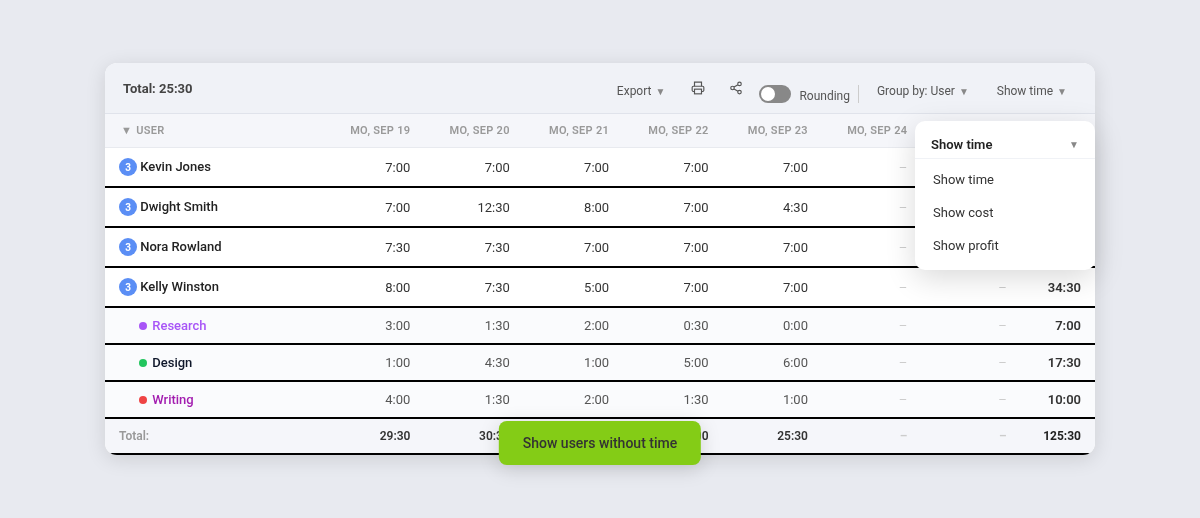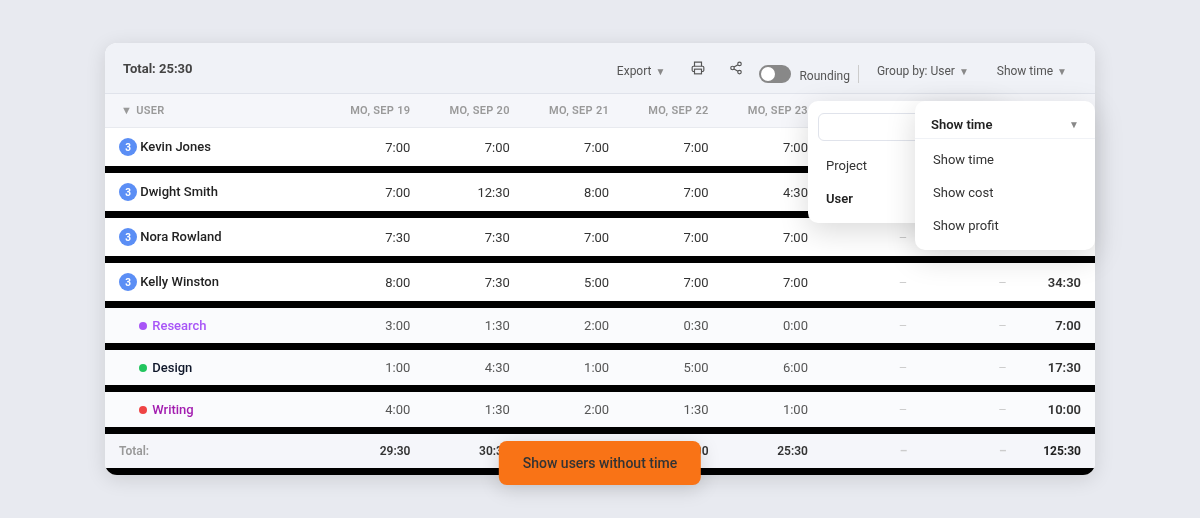--- a/index.html
+++ b/index.html
@@ -113,21 +113,21 @@
       text-align: left;
       font-size: 11px;
       font-weight: 600;
       color: #999;
       text-transform: uppercase;
       letter-spacing: 0.3px;
       white-space: nowrap;
     }
     thead th.right { text-align: right; }
     tbody tr {
-      border-bottom: 7px solid #000000;
+      border-bottom: 2px solid #000000;
     }
     tbody tr.group-row { background: #fafbfd; }
     td {
       padding: 10px 14px;
       color: #333;
       font-size: 13px;
       white-space: nowrap;
     }
     td.right { text-align: right; }
     .badge {
@@ -230,21 +230,21 @@
       cursor: pointer;
       font-size: 13px;
       color: #333;
     }
     
     .show-users-tooltip {
       position: absolute;
       bottom: -10px;
       left: 50%;
       transform: translateX(-50%);
-      background: #f97316;
+      background: #84cc16;
       border-radius: 8px;
       box-shadow: 0 4px 20px rgba(0,0,0,0.15);
       padding: 14px 24px;
       font-size: 14px;
       color: #333;
       white-space: nowrap;
       font-weight: 500;
     }
   </style>
 </head>
@@ -419,31 +419,20 @@
             <td class="right" style="color:#333;">28:00</td>
             <td class="right" style="color:#333;">25:30</td>
             <td class="right" style="color:#ccc;">–</td>
             <td class="right" style="color:#ccc;">–</td>
             <td class="right" style="font-weight:700; color:#222;">125:30</td>
           </tr>
         </tbody>
     </table>
   </div>
 
-  <div class="dropdown-group">
-    <div class="dropdown-group-search">
-      <input type="text" style="width: 100%; padding: 6px 10px; border: 1px solid rgb(224, 227, 235); border-radius: 6px; font-size: 12px; outline: none;">
-    </div>
-    <div class="dropdown-group-item">
-      <span>Project</span>
-    </div>
-    <div class="dropdown-group-item active">
-      <span>User</span>
-    </div>
-  </div>
 
   <div class="dropdown-showtime">
     <div class="dropdown-showtime-header">
       <span>Show time</span>
       <span style="font-size:10px; color:#888;">▼</span>
     </div>
     <div class="dropdown-showtime-item">
       <span>Show time</span>
     </div>
     <div class="dropdown-showtime-item">

